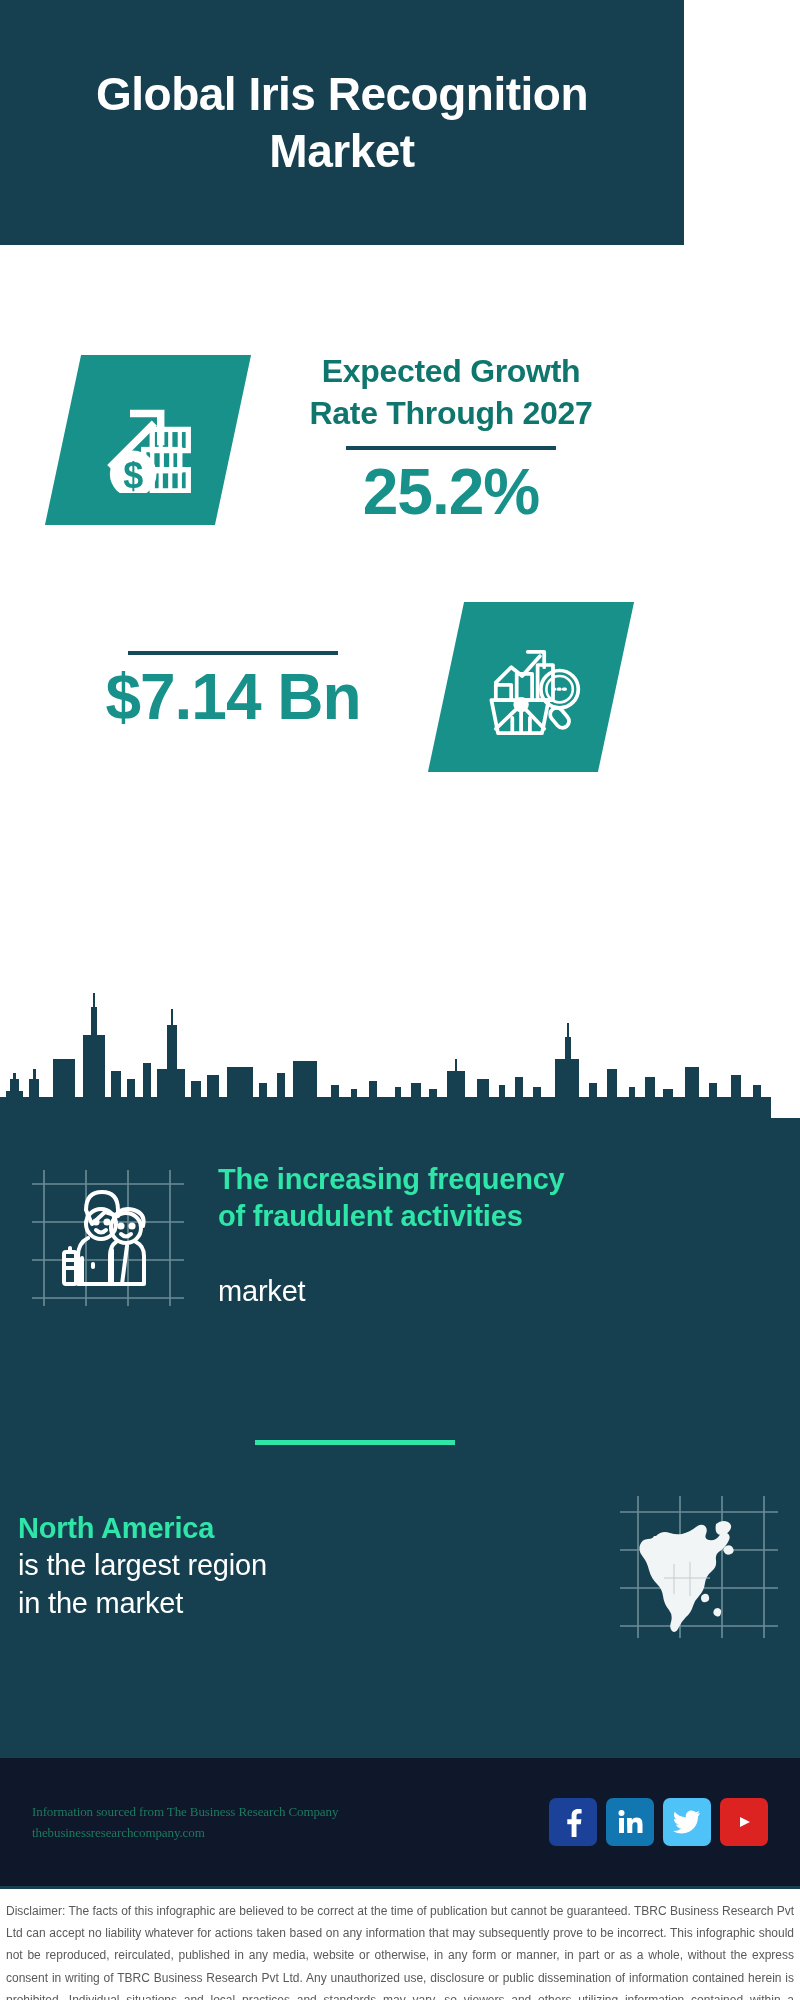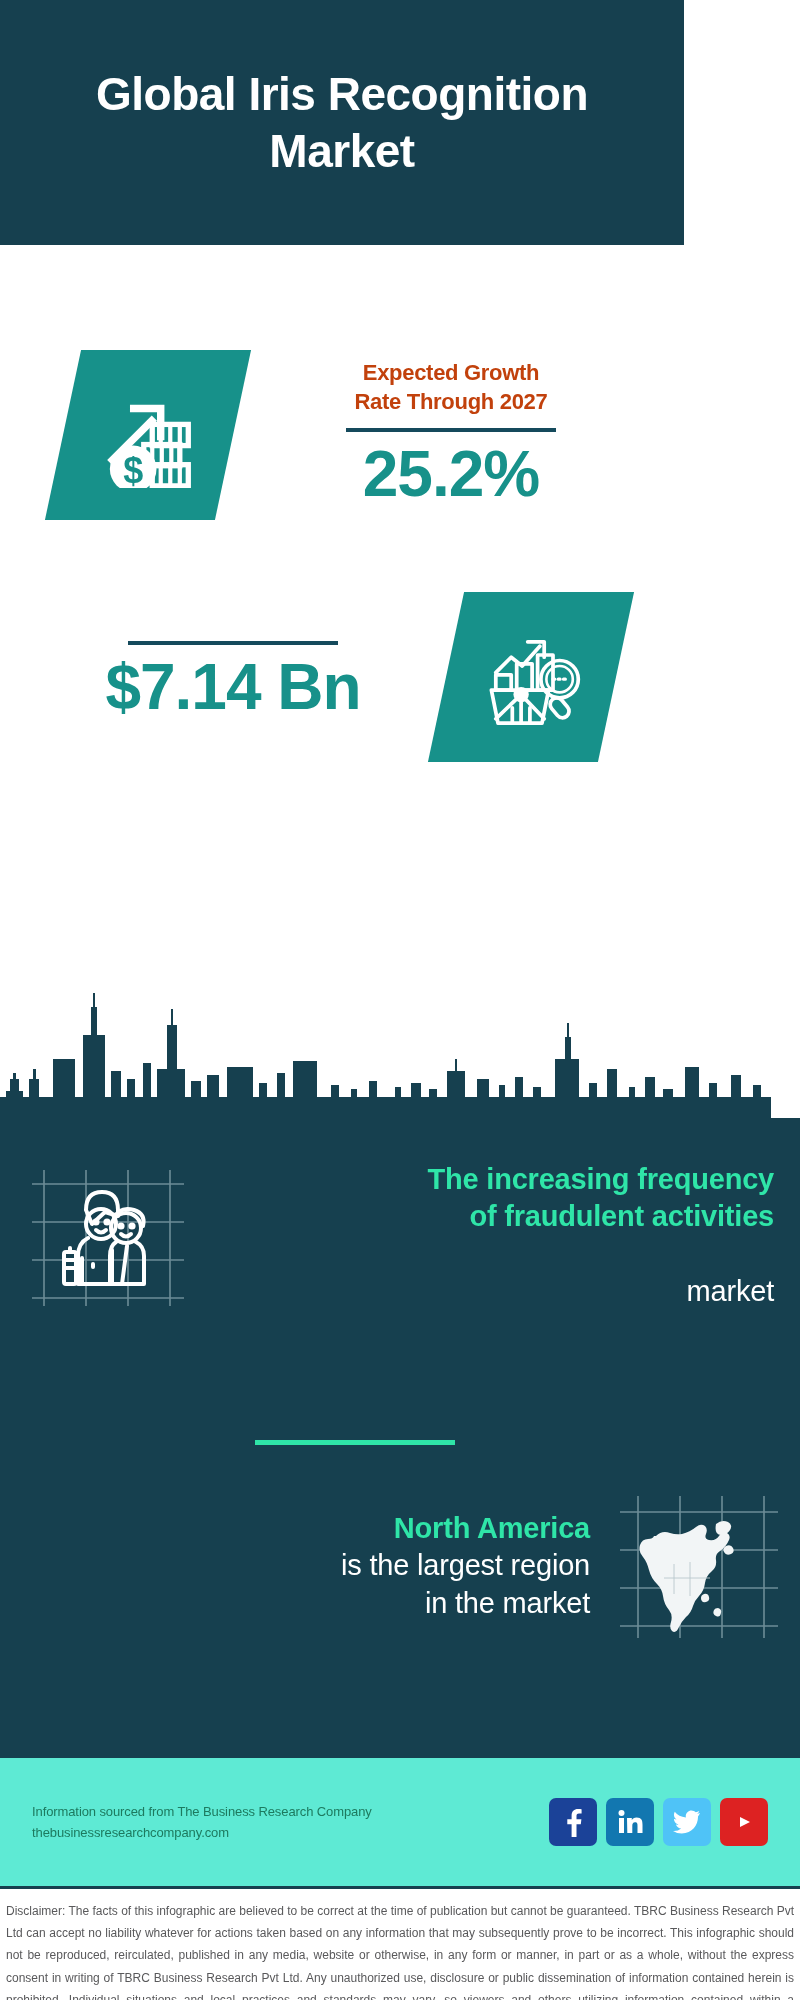--- a/index.html
+++ b/index.html
@@ -34,21 +34,21 @@
     width:170px; height:170px;
     background:#17918a;
     transform:skewX(-12deg);
     display:flex; align-items:center; justify-content:center;
     flex:none;
   }
   .para-icon > svg { transform:skewX(12deg); }
 
   .stat-text { text-align:center; }
   .stat-label {
-    color:#c2410c; font-size:22px; font-weight:bold;
+    color:#0f766e; font-size:32px; font-weight:bold;
     line-height:1.32; letter-spacing:-0.3px;
   }
   .stat-rule {
     width:210px; height:4px; background:#154a5c;
     margin:12px auto 6px auto;
   }
   .stat-value {
     color:#17918a; font-size:64px; font-weight:bold;
     letter-spacing:-1px; line-height:1.15;
   }
@@ -72,41 +72,41 @@
     width:800px; height:140px;
     display:block;
   }
 
   .fact { position:absolute; display:flex; align-items:center; }
 
   .fact-driver { left:0; top:1160px; width:800px; padding:0 26px; gap:22px; }
   .fact-region { left:0; top:1490px; width:800px; padding:0 18px; gap:22px; }
 
   .fact-icon { width:170px; height:152px; flex:none; position:relative; }
-  .fact-copy { flex:1; text-align:right; }
+  .fact-copy { flex:1; text-align:left; }
 
   .fact-hi {
     color:#2fe5a8; font-size:29px; font-weight:bold;
     line-height:1.28; letter-spacing:-0.2px;
   }
   .fact-lo {
     color:#ffffff; font-size:29px; font-weight:normal;
     line-height:1.30; letter-spacing:-0.2px;
   }
 
   .divider {
     position:absolute; left:255px; top:1440px;
     width:200px; height:5px; background:#2fe5a8;
   }
 
   
   .footer {
     position:absolute; left:0; top:1758px;
-    width:800px; height:128px; background:#5eead4;
-    display:flex; align-items:center; padding:0 32px;
+    width:800px; height:128px; background:#0f172a;
+    display:flex; align-items:center; padding:0 32px;font-family:Liberation Serif, serif;
   }
   .footer-text { flex:1; }
   .footer-line {
     color:#1d7a5f; font-size:13px; line-height:1.65;
     letter-spacing:-0.1px;
   }
   .social { display:flex; gap:9px; align-items:center; }
   .social-badge {
     width:48px; height:48px; border-radius:7px;
     display:flex; align-items:center; justify-content:center;

